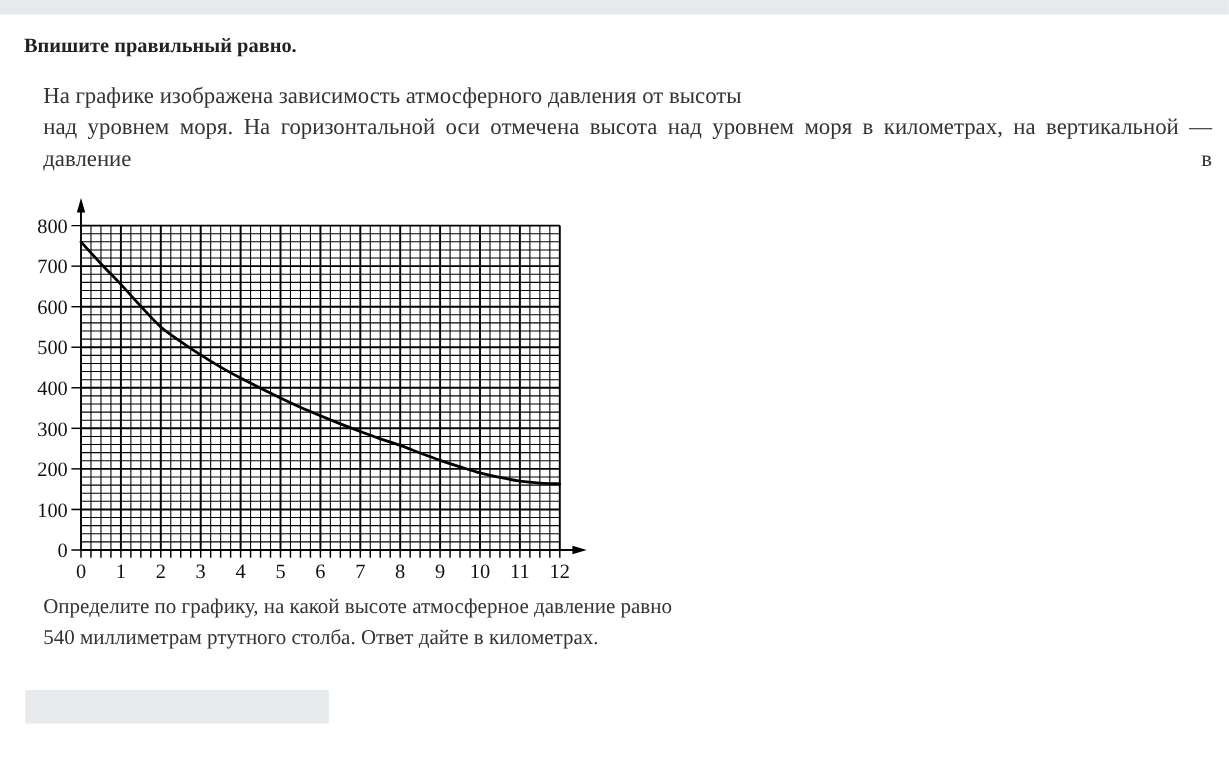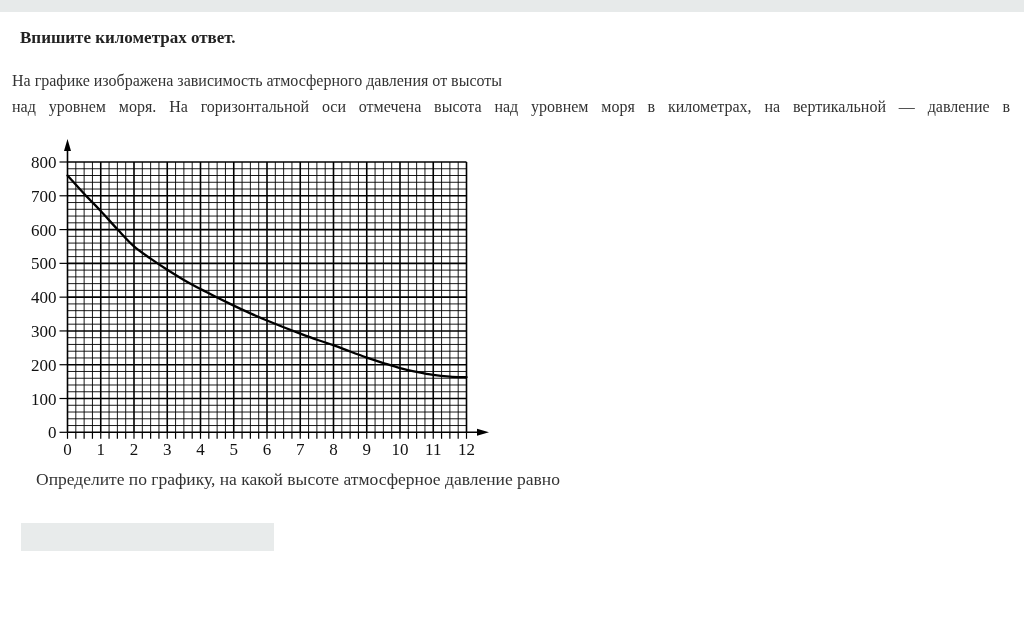--- a/index.html
+++ b/index.html
@@ -12,22 +12,22 @@
     position:absolute;top:0;left:0;width:1024px;height:12px;
     background:#e7eaea;
   }
   .content{position:absolute;top:12px;left:0;width:1024px;}
   .heading{
     margin:16px 14px 0 20px;
     font-size:17px;font-weight:bold;color:#222;
     line-height:20px;
   }
   .intro{
-    margin:20px 14px 0 12px;
-    font-size:16px;line-height:26px;color:#333;
+    margin:20px 14px 0 36px;
+    font-size:19px;line-height:26px;color:#333;
   }
   .intro .line{display:block;}
   .intro .justified{
     text-align:justify;
     text-align-last:justify;
     font-family:Liberation Serif, serif;
   }
   .chart-wrap{margin:17px 0 0 0;height:325px;}
   .question{
     margin:4px 14px 0 36px;
@@ -48,21 +48,21 @@
     font-family:"Liberation Serif","DejaVu Serif",serif;
     font-size:17px;fill:#111;
   }
 </style>
 </head>
 <body>
 
 <div class="topbar"></div>
 
 <div class="content">
-  <div class="heading">Впишите километрах ответ.</div>
+  <div class="heading">Впишите правильный равно.</div>
 
   <div class="intro">
     <span class="line">На графике изображена зависимость атмосферного давления от высоты</span>
     <span class="line justified">над уровнем моря. На горизонтальной оси отмечена высота над уровнем моря в километрах, на вертикальной — давление в</span>
   </div>
 
   <div class="chart-wrap">
     <svg id="chart" width="500" height="325" viewBox="0 0 500 325">
         <g>
           <line x1="67.5" y1="288.5425" x2="466.5" y2="288.5425" stroke="#000000" stroke-width="0.9"></line>
@@ -249,16 +249,17 @@
           <text x="466.5" y="318.3" text-anchor="middle">12</text>
         </g>
         <g>
           <path d="M 67.5 38.514999999999986 C 70.27083333333333 41.55587499999999 78.58333333333333 50.847437500000005 84.125 56.76025000000001 C 89.66666666666667 62.67306250000002 95.20833333333333 68.07906250000002 100.75 73.99187500000002 C 106.29166666666667 79.90468750000002 111.83333333333333 86.32431250000002 117.375 92.23712500000002 C 122.91666666666667 98.14993750000002 128.45833333333334 104.5695625 134 109.46875 C 139.54166666666666 114.3679375 145.08333333333334 117.74668750000002 150.625 121.63225000000003 C 156.16666666666666 125.51781250000003 161.70833333333334 129.2344375 167.25 132.782125 C 172.79166666666666 136.3298125 178.33333333333334 139.70856250000003 183.875 142.91837500000003 C 189.41666666666666 146.12818750000002 194.95833333333334 149.11275 200.5 152.041 C 206.04166666666666 154.96925 211.58333333333334 157.7285625 217.125 160.487875 C 222.66666666666666 163.2471875 228.20833333333334 165.95018750000003 233.75 168.596875 C 239.29166666666666 171.2435625 244.83333333333334 173.89025 250.375 176.368 C 255.91666666666666 178.84574999999998 261.4583333333333 181.1545625 267 183.46337499999998 C 272.5416666666667 185.77218749999997 278.0833333333333 188.0246875 283.625 190.220875 C 289.1666666666667 192.41706250000001 294.7083333333333 194.5569375 300.25 196.6405 C 305.7916666666667 198.7240625 311.3333333333333 200.807625 316.875 202.72225 C 322.4166666666667 204.636875 327.9583333333333 206.15731250000002 333.5 208.12825 C 339.0416666666667 210.0991875 344.5833333333333 212.4643125 350.125 214.547875 C 355.6666666666667 216.6314375 361.2083333333333 218.715 366.75 220.629625 C 372.2916666666667 222.54425 377.8333333333333 224.2899375 383.375 226.035625 C 388.9166666666667 227.7813125 394.4583333333333 229.639625 400 231.10375 C 405.5416666666667 232.567875 411.0833333333333 233.694125 416.625 234.820375 C 422.1666666666667 235.946625 427.7083333333333 237.072875 433.25 237.86125 C 438.7916666666667 238.64962500000001 444.3333333333333 239.15643750000004 449.875 239.55062500000003 C 455.4166666666667 239.9448125 463.7291666666667 240.11375 466.5 240.22637500000002" fill="none" stroke="#000000" stroke-width="2.3" stroke-linecap="round" stroke-linejoin="round"></path>
         </g>
       </svg>
   </div>
 
   <div class="question">
     <span class="line">Определите по графику, на какой высоте атмосферное давление равно</span>
+    <span class="line">540 миллиметрам ртутного столба. Ответ дайте в километрах.</span>
   </div>
 
   <input type="text" class="answer-input" placeholder="" style="">
 </div>
 
 </body></html>

